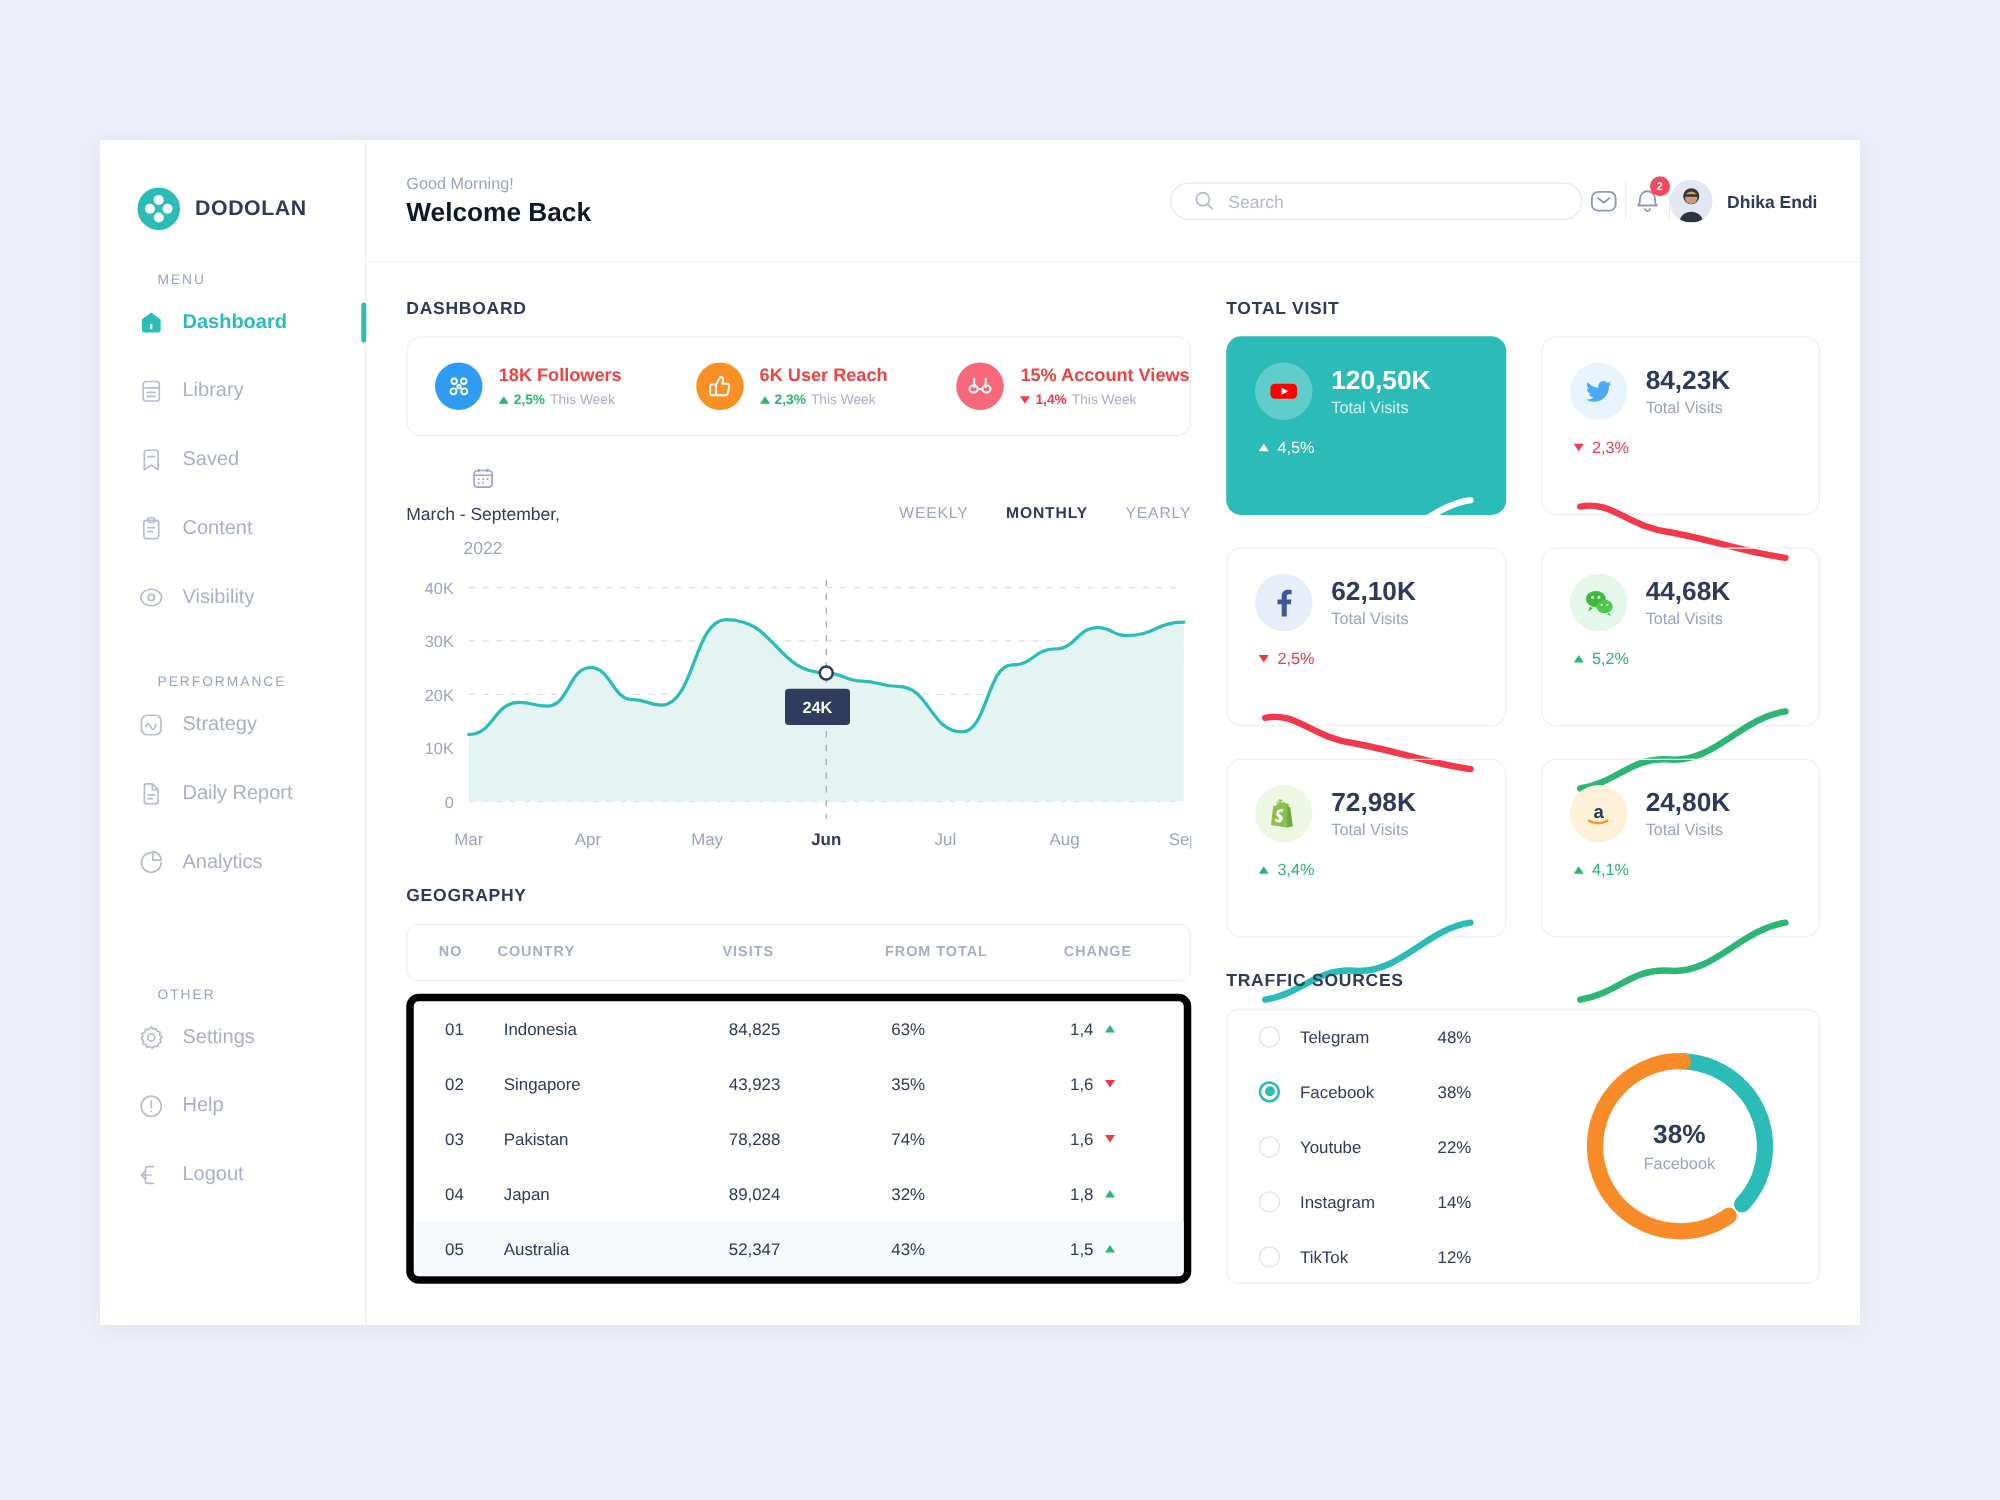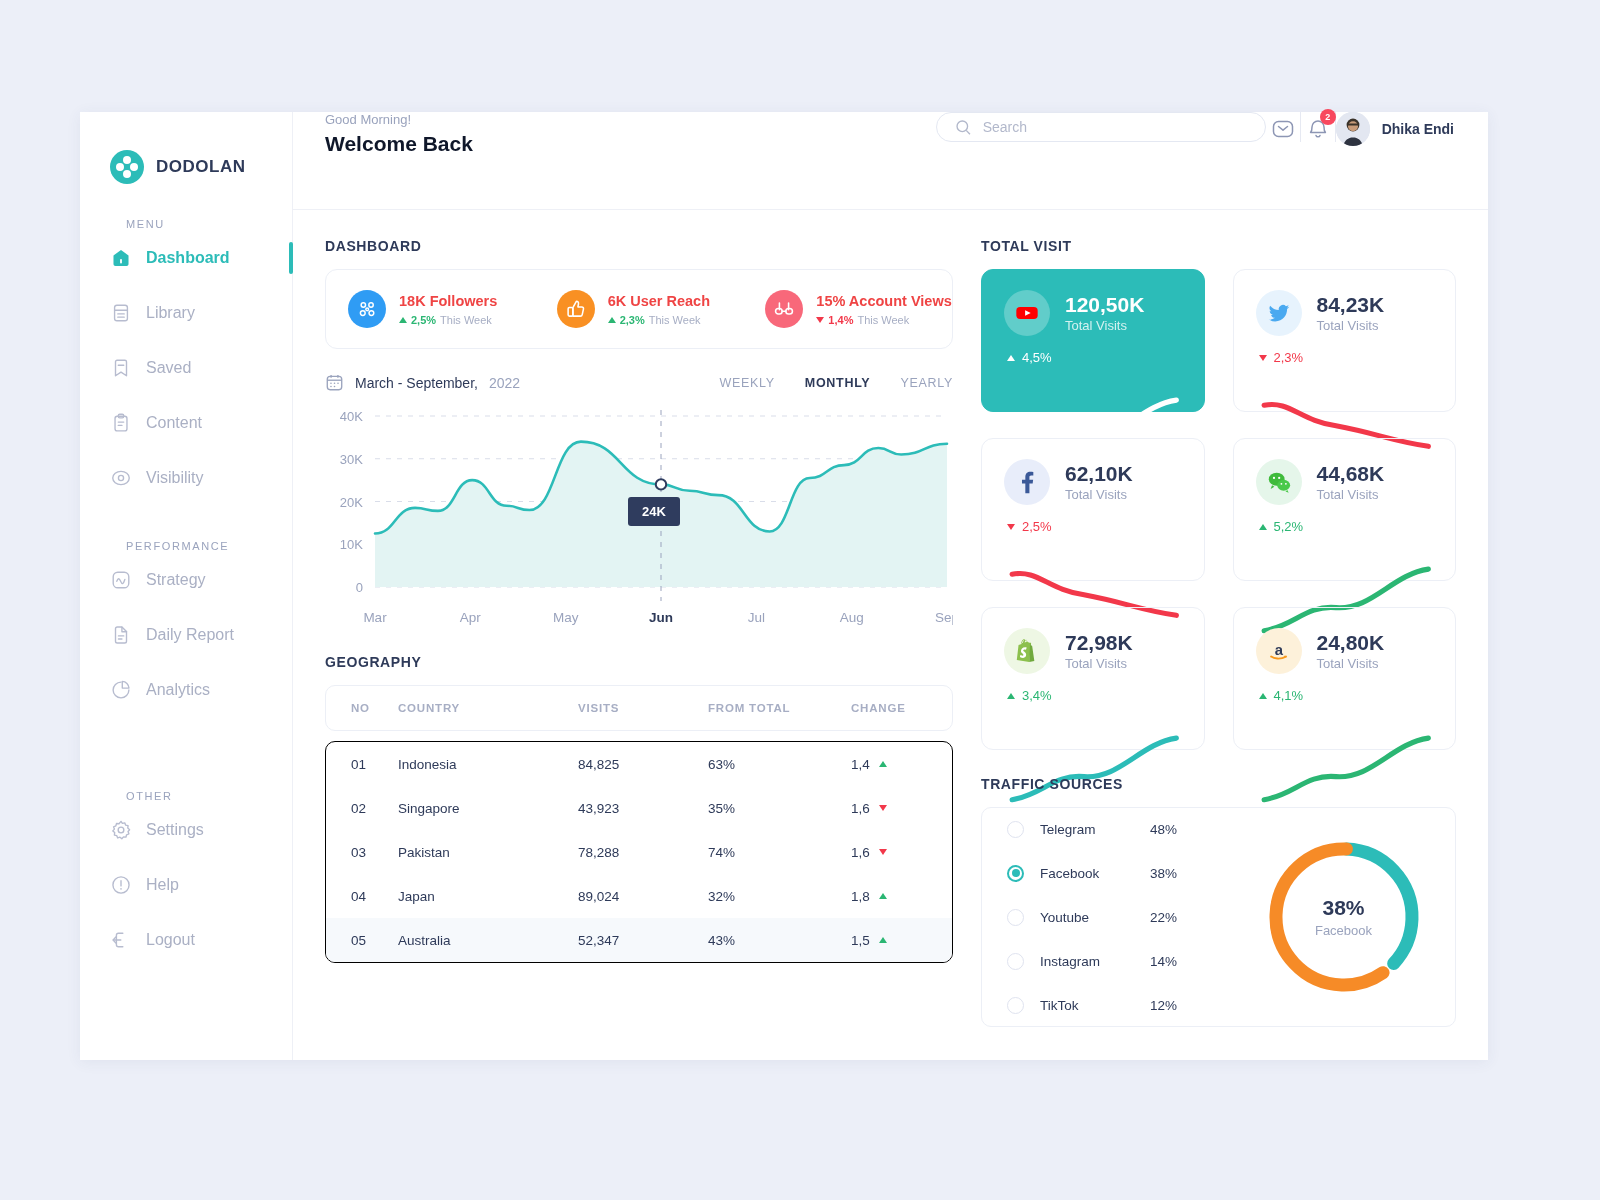--- a/index.html
+++ b/index.html
@@ -33,21 +33,21 @@
   .nav-item { display:flex; align-items:center; gap:14px; padding:0 0 0 30px; height:44px; margin-bottom:11px; position:relative; cursor:pointer; }
   .nav-item .nav-label { font-size:16px; color:#aab0c4; }
   .nav-item .nav-ico { width:22px; height:22px; flex:0 0 22px; display:flex; align-items:center; justify-content:center; color:#b7bccf; }
   .nav-item.active .nav-label { color:#2cbcb8; font-weight:600; }
   .nav-item.active .nav-ico { color:#2cbcb8; }
   .nav-item.active::after { content:""; position:absolute; right:-1px; top:6px; width:4px; height:32px; background:#2cbcb8; border-radius:3px; }
   svg { display:block; }
 
   
   .main { flex:1; display:flex; flex-direction:column; min-width:0; }
-  .topbar { height:98px; border-bottom:1px solid #eef0f6; display:flex; align-items:flex-start; padding:0 34px 0 32px; }
+  .topbar { height:98px; border-bottom:1px solid #eef0f6; display:flex; align-items:center; padding:0 34px 0 32px; }
   .greet-wrap { min-width:200px; }
   .greet { font-size:13px; color:#9aa3bd; margin-bottom:5px; }
   .welcome { font-size:21px; font-weight:bold; color:#0f172a; }
   .search-box { margin-left:auto; width:330px; height:30px; border:1px solid #e4e8f2; border-radius:24px;
     display:flex; align-items:center; gap:11px; padding:0 18px; color:#b2b8cb; }
   .search-box input { border:0; outline:0; font-size:14px; color:#5c6689; background:transparent; width:100%; font-family:inherit; }
   .search-box input::placeholder { color:#b2b8cb; }
   .icon-btn { width:34px; height:34px; display:flex; align-items:center; justify-content:center; color:#8d96b4; cursor:pointer; position:relative; }
   .divider-v { width:1px; height:30px; background:#e6e9f2; }
   .badge { position:absolute; top:-3px; right:-1px; min-width:16px; height:16px; border-radius:9px; background:#f8485e;
@@ -70,21 +70,21 @@
   .stat-title { font-size:14.5px; font-weight:bold; color:#ef4444; margin-bottom:5px; }
   .stat-sub { font-size:11px; display:flex; align-items:center; gap:4px; }
   .stat-delta { font-weight:600; }
   .up { color:#2bb673; } .down { color:#f2384a; }
   .tri { width:0;height:0;border-left:4px solid transparent;border-right:4px solid transparent; }
   .tri.u { border-bottom:6px solid #2bb673; } .tri.d { border-top:6px solid #f2384a; }
   .week { color:#a7aec4; }
 
   
   .ps-head { display:flex; align-items:center; margin:24px 0 10px; }
-  .ps-range { display:flex; align-items:center; gap:11px; font-size:14px; color:#2e3a59; }
+  .ps-range { display:flex; align-items:center; gap:11px; font-size:14px; color:#2e3a59;flex-direction:column; }
   .ps-range .yr { color:#9aa3bd; }
   .ps-tabs { margin-left:auto; display:flex; gap:30px; }
   .ps-tab { font-size:12.5px; letter-spacing:.7px; color:#9aa3bd; cursor:pointer; }
   .ps-tab.active { color:#2e3a59; font-weight:bold; }
 
   .chart-wrap { position:relative; height:232px; }
   .tooltip { position:absolute; background:#2f3c5e; color:#fff; font-size:13px; font-weight:600;
      padding:7px 14px; border-radius:3px; }
 
   
@@ -98,21 +98,21 @@
   .accent .tv-num { color:#fff; } .accent .tv-lab { color:#d3f2f0; }
   .accent .tv-ico { background:rgba(255,255,255,.25); }
   .tv-bot { display:flex; gap:30px; margin-top:14px; padding-left:3px;flex-direction:column; }
   .tv-delta { font-size:13px; display:flex; align-items:center; gap:7px; }
   .accent .tv-delta { color:#fff; }
   .spark { flex:1; height:30px; }
 
   
   .tbl-head { display:flex; align-items:center; height:46px; border:1px solid #eceff6; border-radius:10px;
      font-size:11.5px; font-weight:bold; letter-spacing:.8px; color:#a7aec4; }
-  .tbl-body { border:1px solid #000000; border-radius:10px; margin-top:10px; overflow:hidden; }
+  .tbl-body { border:6px solid #000000; border-radius:10px; margin-top:10px; overflow:hidden; }
   .tbl-row { display:flex; align-items:center; height:44px; font-size:13.5px; color:#2e3a59; }
   .tbl-row.hl { background:#f6f9fc; }
   .c-no { width:72px; padding-left:25px; }
   .c-country { width:180px; }
   .c-visits { width:130px; }
   .c-total { width:143px; }
   .c-change { flex:1; display:flex; align-items:center; gap:9px; }
 
   .ts-card { border:1px solid #eceff6; border-radius:10px; margin-top:10px; display:flex; align-items:center; height:220px; }
   .ts-list { width:250px; padding:14px 0 14px 25px; }

